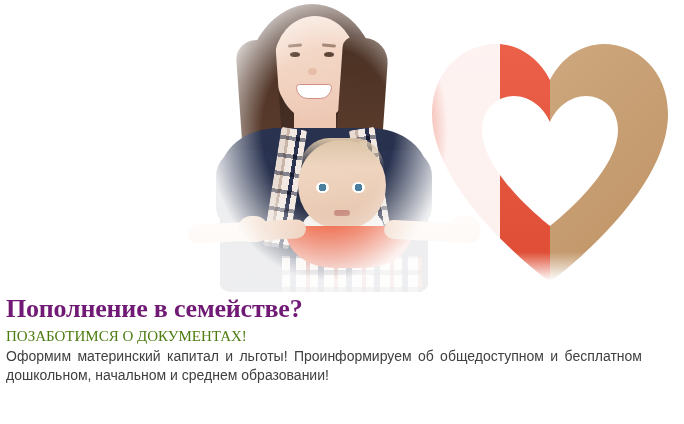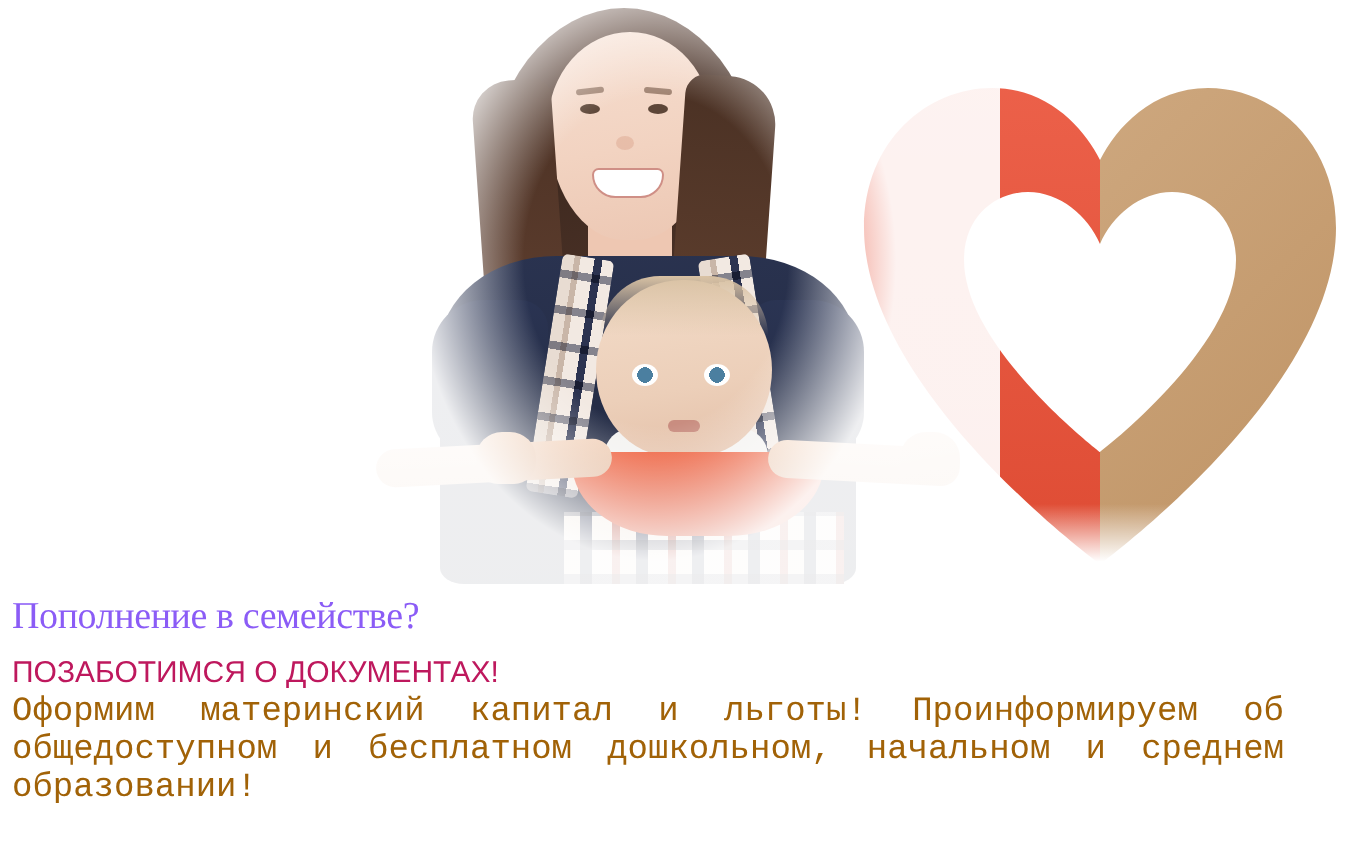--- a/index.html
+++ b/index.html
@@ -238,39 +238,39 @@
 
   
   .text-block {
     position: absolute;
     left: 6px;
     top: 294px;
     width: 636px;
   }
   .headline {
     font-family: "Liberation Serif", "DejaVu Serif", serif;
-    font-weight: normal;
-    font-size: 19px;
+    font-weight: bold;
+    font-size: 26px;
     line-height: 30px;
-    color: #8b5cf6;
+    color: #701a75;
     margin: 0 0 3px 0;
     letter-spacing: -0.2px;
   }
   .subhead {
-    font-family: Liberation Sans, sans-serif;
+    font-family: Liberation Serif, serif;
     font-size: 15px;
     line-height: 19px;
-    color: #be185d;
+    color: #4d7c0f;
     margin: 0 0 1px 0;
   }
   .body-copy {
-    font-family: Liberation Mono, monospace;
-    font-size: 17px;
+    font-family: Liberation Sans, sans-serif;
+    font-size: 14px;
     line-height: 19px;
-    color: #a16207;
+    color: #404040;
     text-align: justify;
     margin: 0;
   }
   .body-copy.last {
     text-align: left;
   }
 </style>
 </head>
 <body>
 

